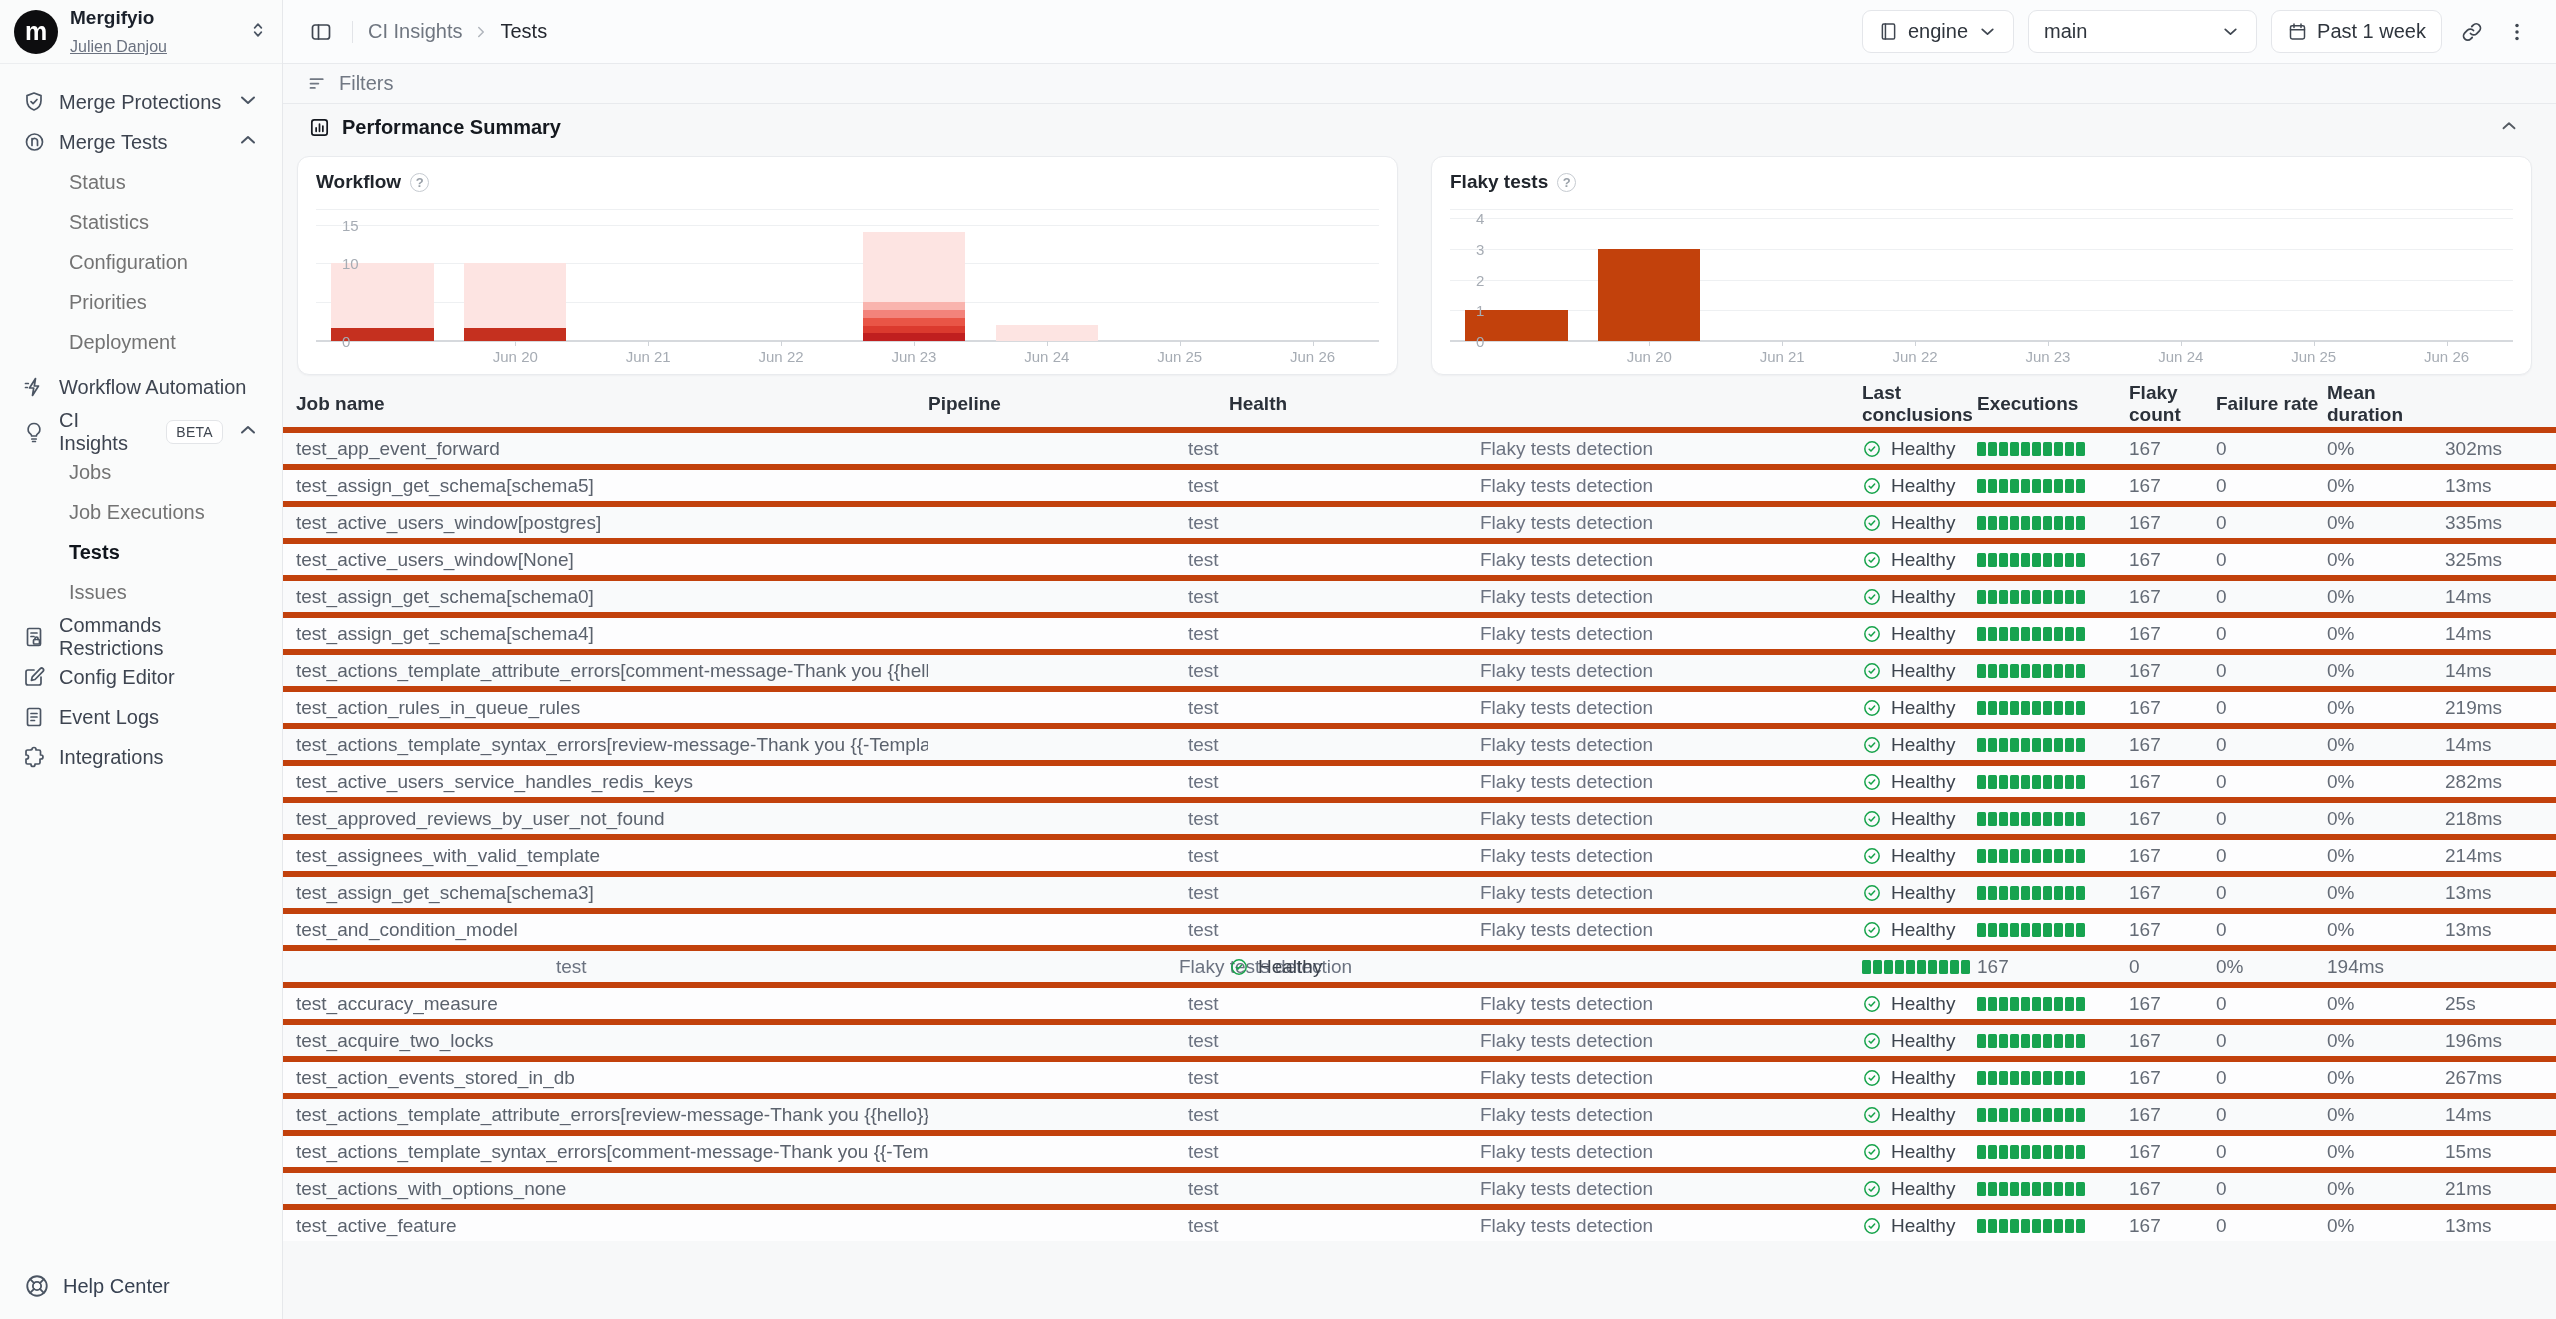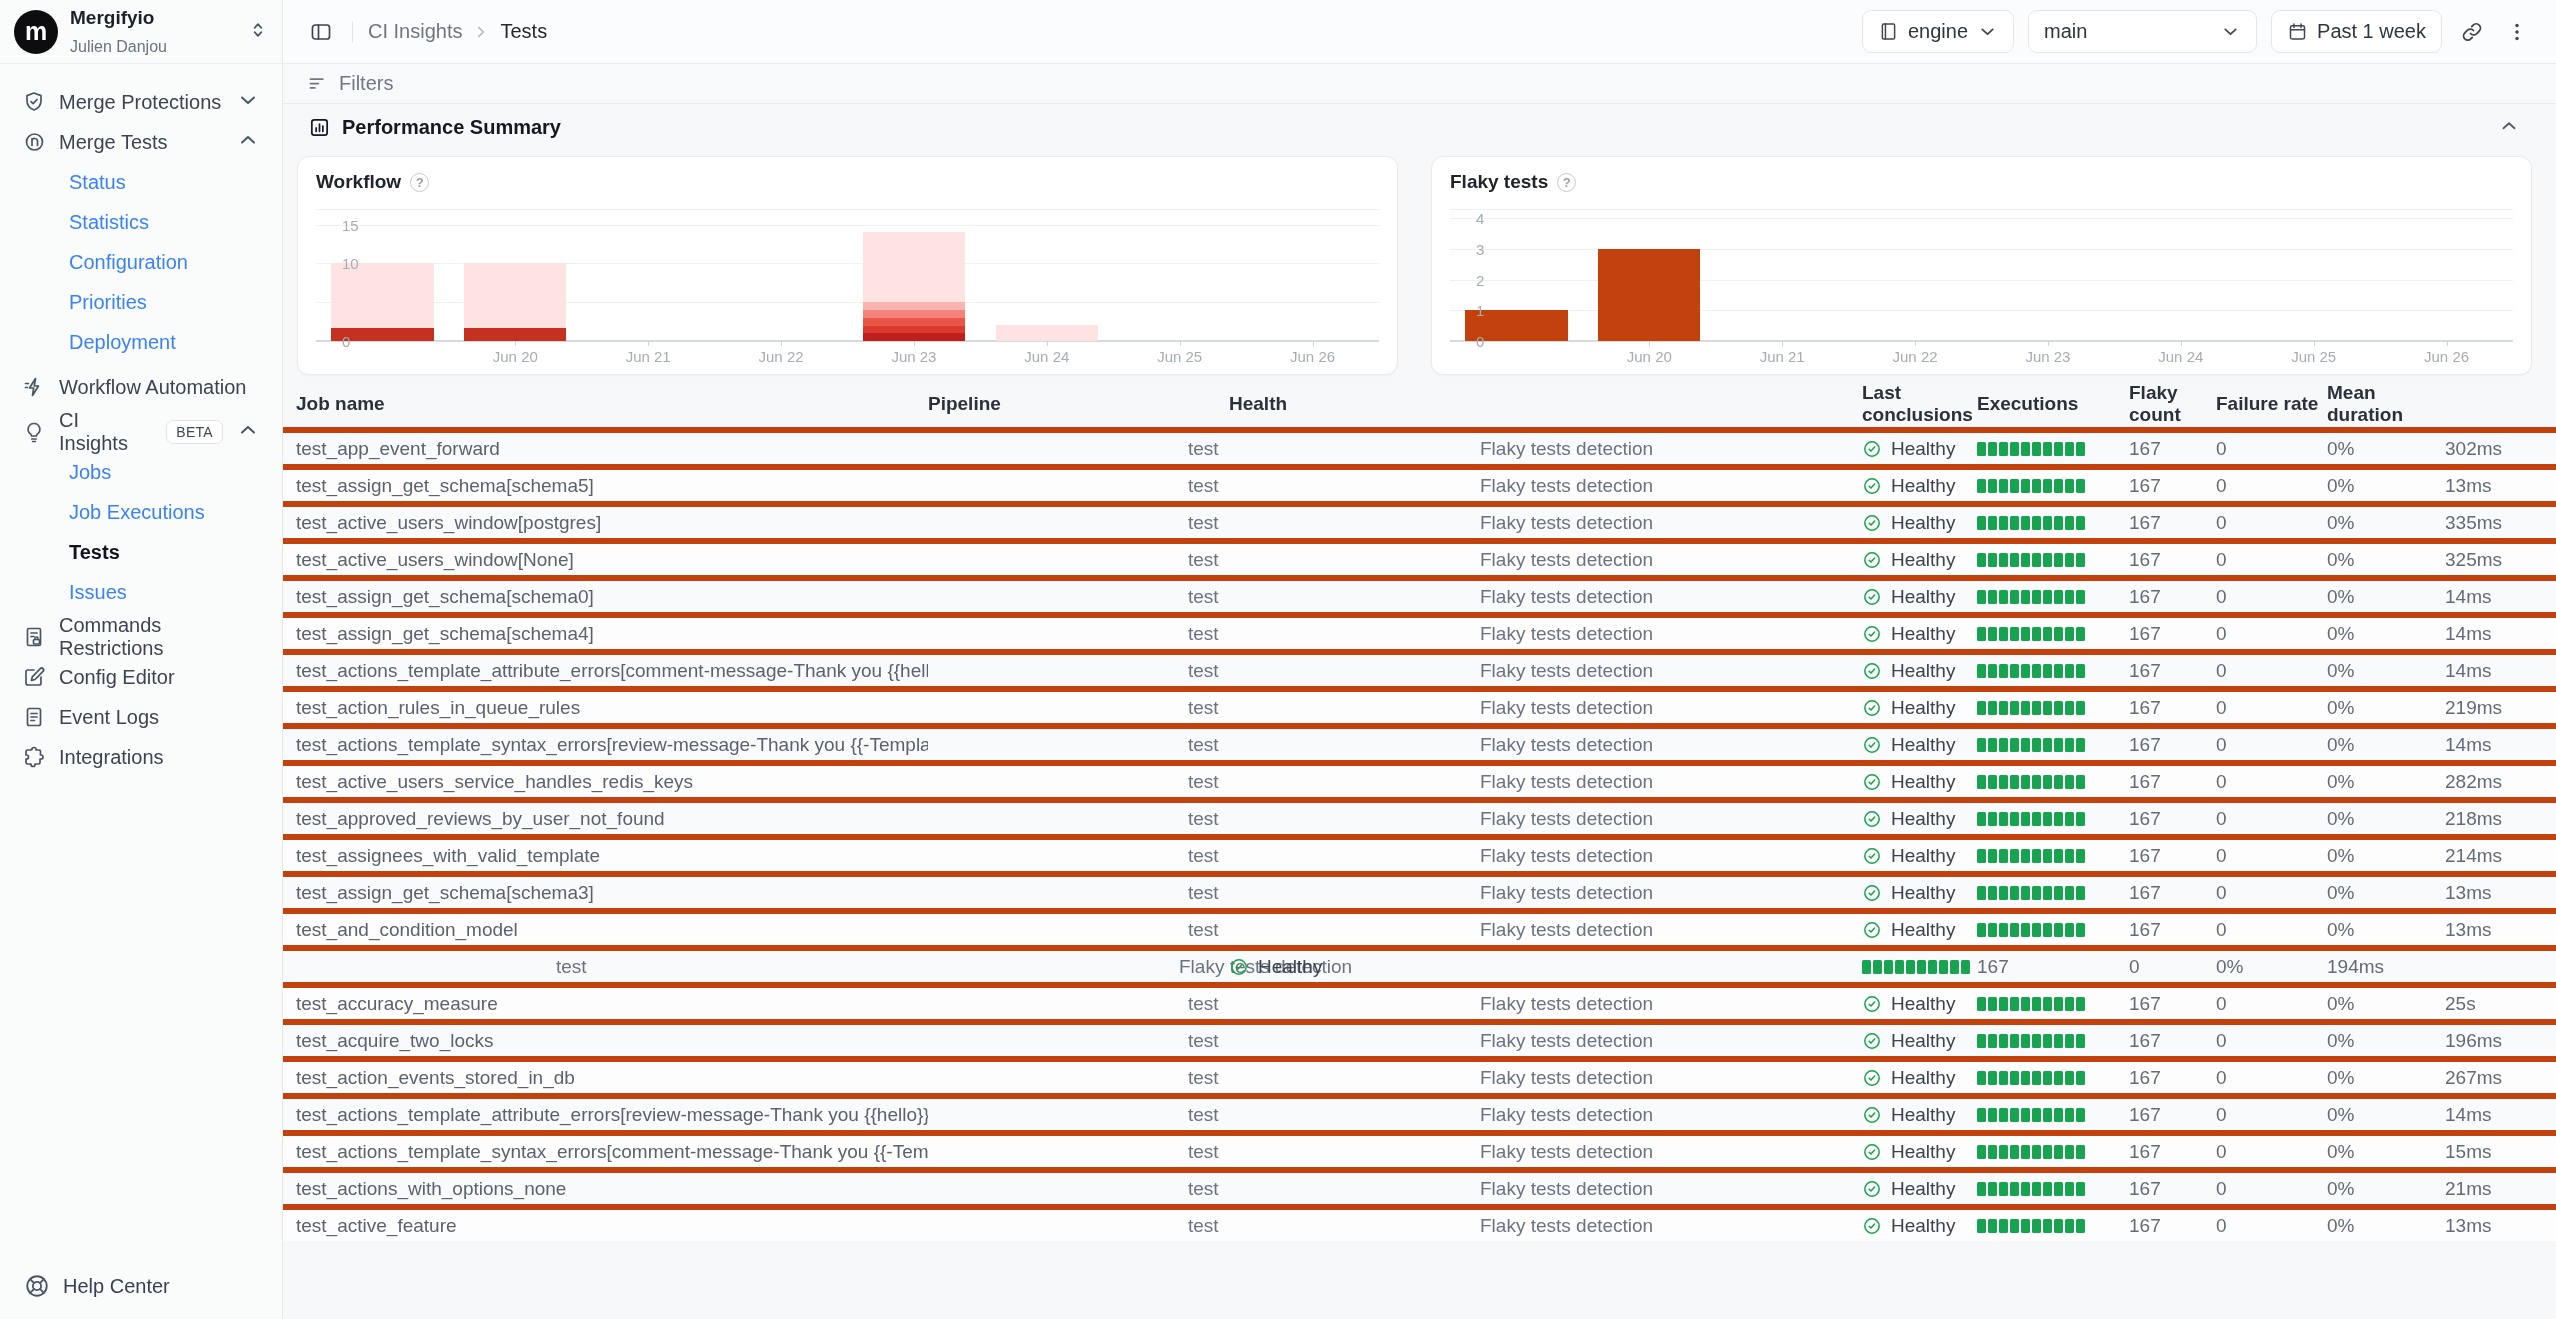--- a/index.html
+++ b/index.html
@@ -11,29 +11,29 @@
     -webkit-font-smoothing:antialiased;
   }
   .app { display:flex; width:2556px; height:1319px; }
 
   
   .sidebar { width:283px; min-width:283px; background:#fafbfb; border-right:1px solid #e6e8eb; position:relative; }
   .side-head { height:64px; display:flex; align-items:center; gap:12px; padding:0 14px; border-bottom:1px solid #eceef0; cursor:pointer; }
   .avatar { width:44px; height:44px; border-radius:50%; background:#0d0d0f; color:#fff; display:flex; align-items:center; justify-content:center; font-size:25px; font-weight:700; }
   .org-names { line-height:1.12; }
   .org-name { font-size:19px; font-weight:700; color:#1b212b; }
-  .org-user { font-size:16px; color:#6b7280; margin-top:10px; }
+  .org-user { font-size:16px; color:#6b7280; margin-top:10px;text-decoration:underline; }
   .side-head .chev-updown { margin-left:auto; color:#4b5563; }
   nav { padding:18px 12px 0 12px; }
   .nav-item { height:40px; border-radius:8px; display:flex; align-items:center; gap:13px; padding:0 10px; color:#3d4450; font-size:20px; font-weight:500; cursor:pointer; }
   .nav-item svg { width:24px; height:24px; color:#4b5563; flex:none; }
   .nav-item .chev { margin-left:auto; color:#6b7280; }
   .nav-item .badge { margin-left:10px; font-size:14px; border:1px solid #e3e5e8; background:#fff; border-radius:7px; padding:3px 9px; color:#3f4650; font-weight:500; letter-spacing:.3px; }
   .gap-top { margin-top:5px; }
-  .sub { padding-left:57px; height:40px; display:flex; align-items:center; font-size:20px; color:#3b82f6; font-weight:400; border-radius:8px; cursor:pointer; }
+  .sub { padding-left:57px; height:40px; display:flex; align-items:center; font-size:20px; color:#737373; font-weight:400; border-radius:8px; cursor:pointer; }
   .sub.active { font-weight:700; color:#10151c; }
   .help { position:absolute; bottom:20px; left:24px; display:flex; gap:13px; align-items:center; font-size:20px; color:#374151; font-weight:500; cursor:pointer; }
   .help svg { width:26px; height:26px; color:#4b5563; }
 
   
   .main { flex:1; display:flex; flex-direction:column; min-width:0; }
   .topbar { height:64px; background:#fbfcfd; border-bottom:1px solid #e8eaed; display:flex; align-items:center; padding:0 24px 0 22px; }
   .icon-btn { display:flex; align-items:center; justify-content:center; color:#3f4650; cursor:pointer; background:none; border:none; padding:4px; }
   .icon-btn svg { width:24px; height:24px; }
   .tdivider { width:1px; height:22px; background:#e2e4e8; margin:0 15px; }

